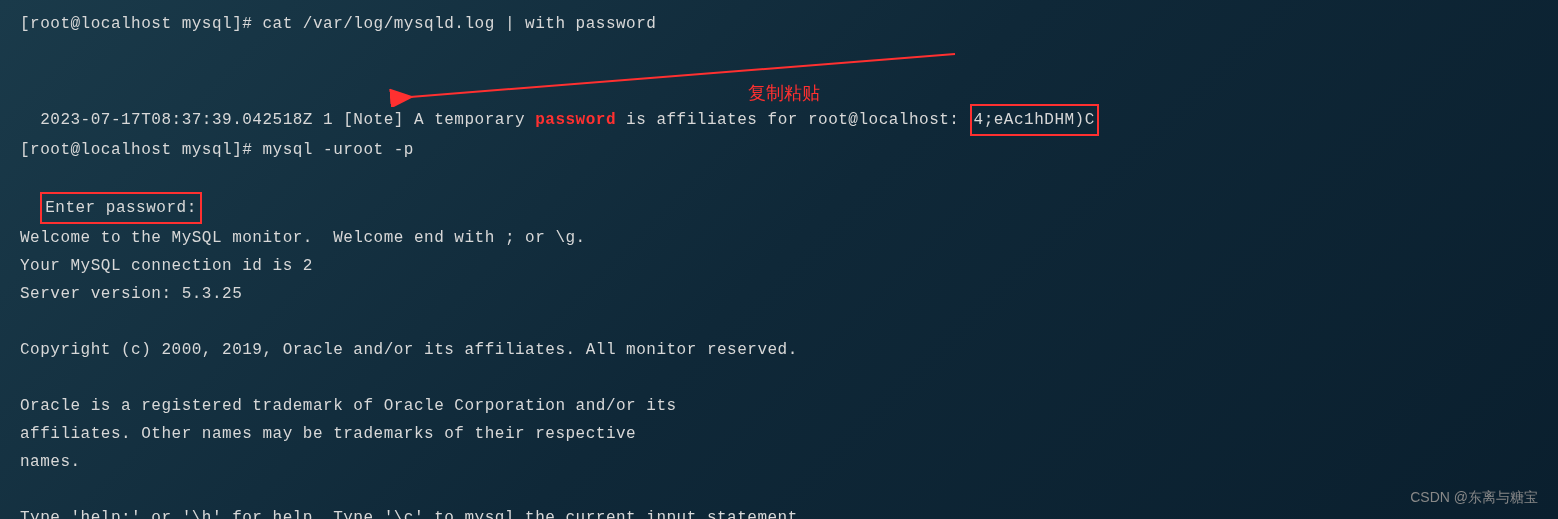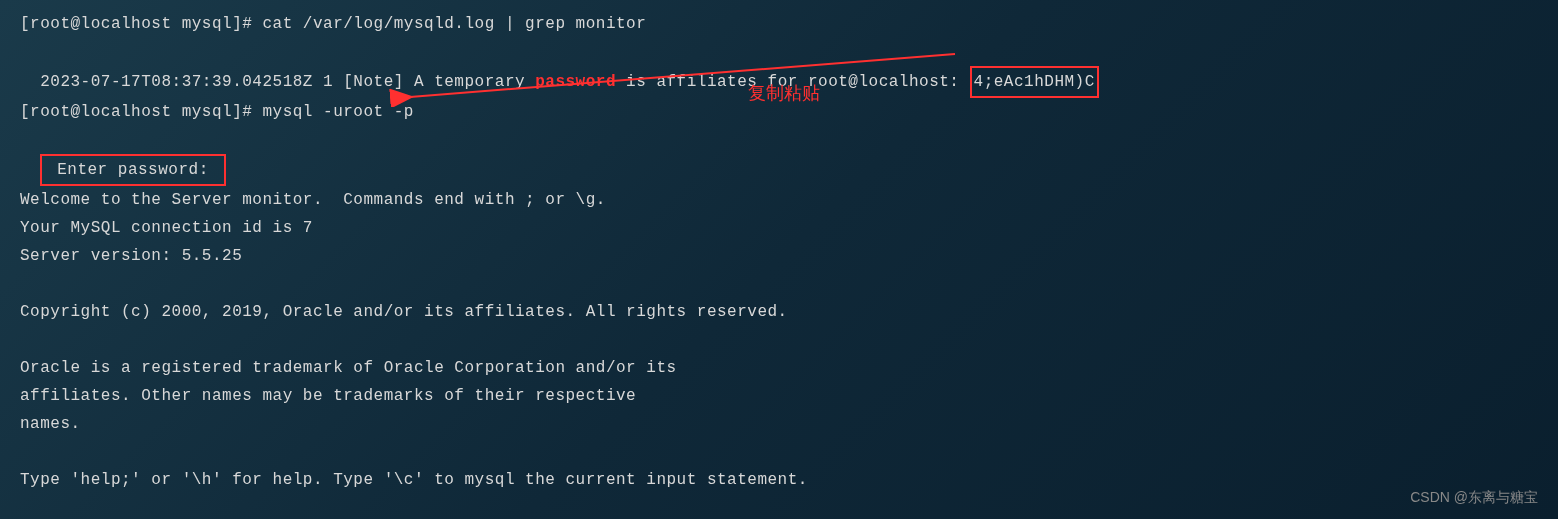--- a/index.html
+++ b/index.html
@@ -22,27 +22,28 @@
     .terminal-line {
       white-space: pre;
       letter-spacing: 0.5px;
     }
     .highlight-red {
       color: #ff3030;
       font-weight: bold;
     }
     .red-box {
       border: 2px solid #ff3030;
-      padding: 0 15px;
+      padding: 0 3px;
       display: inline-block;
     }
     .red-box-tight {
       border: 2px solid #ff3030;
       display: inline-block;
       padding: 0 2px;
+      margin-top: 38px;
     }
     .annotation-label {
       color: #ff3030;
       font-family: sans-serif;
       font-size: 18px;
       position: absolute;
       text-align: center;
     }
     .arrow-container {
       position: absolute;
@@ -61,37 +62,37 @@
       font-size: 14px;
       text-align: center;
     }
     .enter-pw-wrap {
       display: inline-block;
     }
   </style>
 </head>
 <body>
 
-<div class="terminal-line">[root@localhost mysql]# cat /var/log/mysqld.log | grep monitor</div>
+<div class="terminal-line">[root@localhost mysql]# cat /var/log/mysqld.log | with password</div>
 
 <div class="terminal-line">
   <span>2023-07-17T08:37:39.042518Z 1 [Note] A temporary </span><span class="highlight-red">password</span><span> is affiliates for root@localhost: </span><span class="red-box-tight">4;eAc1hDHM)C</span>
 </div>
 
 <div class="terminal-line">[root@localhost mysql]# mysql -uroot -p</div>
 
 <div class="terminal-line">
   <span class="red-box enter-pw-wrap">Enter password:</span>
 </div>
 
-<div class="terminal-line">Welcome to the Server monitor.  Commands end with ; or \g.</div>
-<div class="terminal-line">Your MySQL connection id is 7</div>
-<div class="terminal-line">Server version: 5.5.25</div>
+<div class="terminal-line">Welcome to the MySQL monitor.  Welcome end with ; or \g.</div>
+<div class="terminal-line">Your MySQL connection id is 2</div>
+<div class="terminal-line">Server version: 5.3.25</div>
 <div class="terminal-line">&nbsp;</div>
-<div class="terminal-line">Copyright (c) 2000, 2019, Oracle and/or its affiliates. All rights reserved.</div>
+<div class="terminal-line">Copyright (c) 2000, 2019, Oracle and/or its affiliates. All monitor reserved.</div>
 <div class="terminal-line">&nbsp;</div>
 <div class="terminal-line">Oracle is a registered trademark of Oracle Corporation and/or its</div>
 <div class="terminal-line">affiliates. Other names may be trademarks of their respective</div>
 <div class="terminal-line">names.</div>
 <div class="terminal-line">&nbsp;</div>
 <div class="terminal-line">Type 'help;' or '\h' for help. Type '\c' to mysql the current input statement.</div>
 <div class="terminal-line">&nbsp;</div>
 
 <svg class="arrow-container" viewBox="0 0 770 55">
   <defs>

